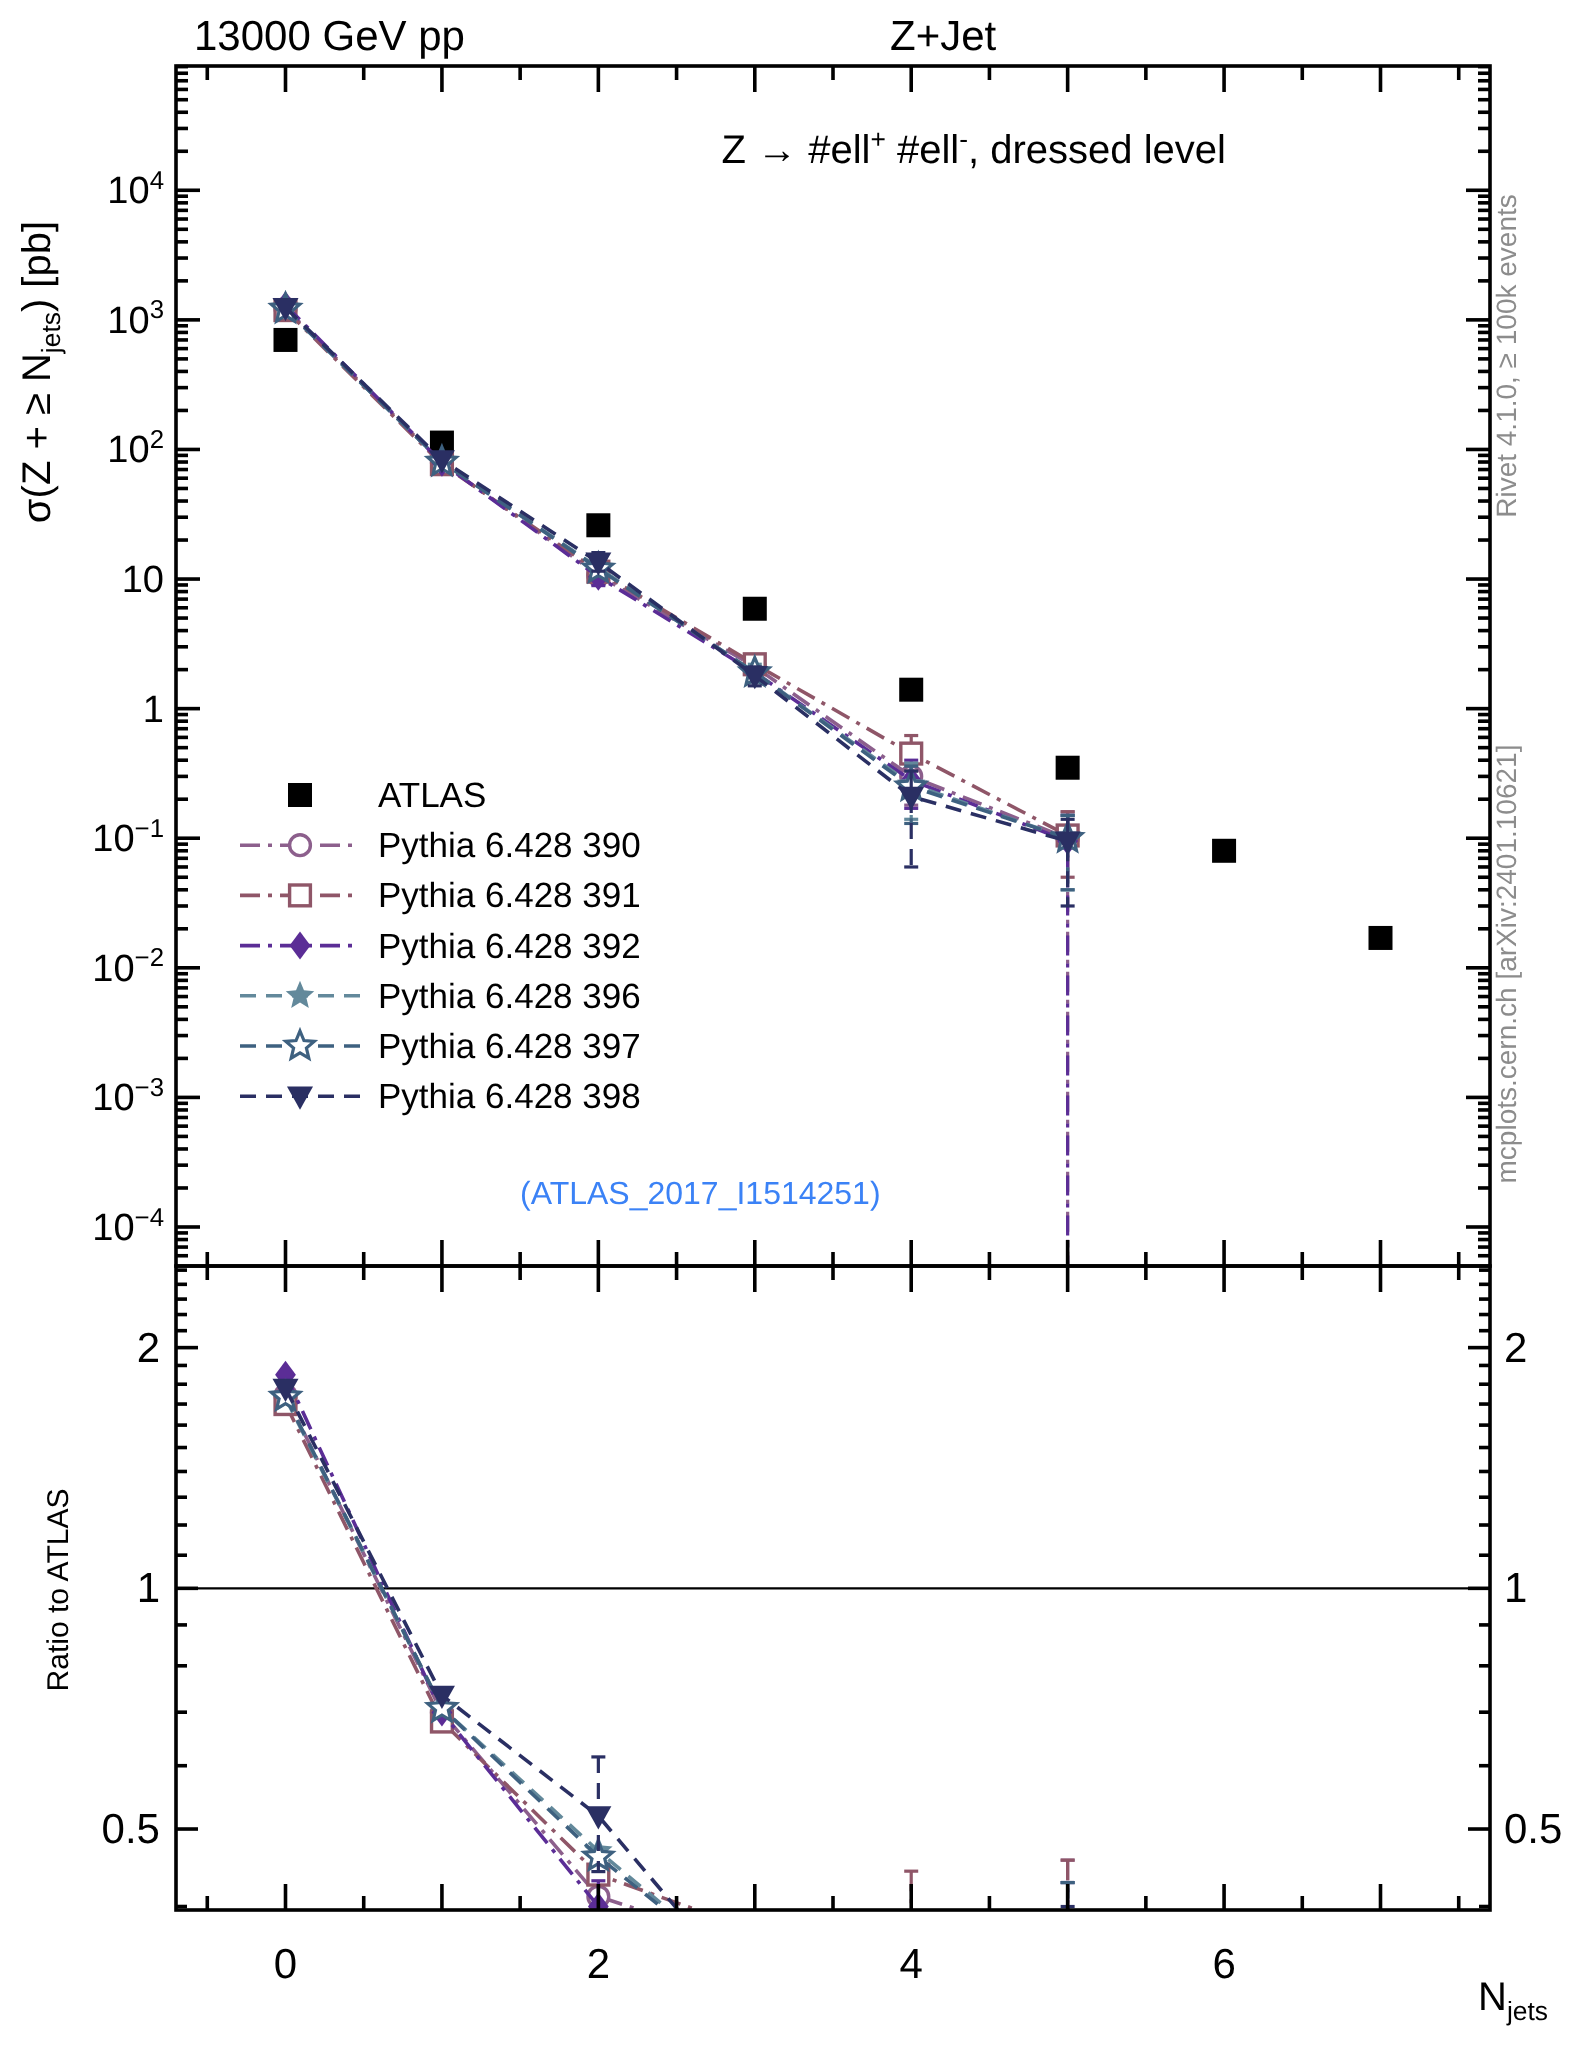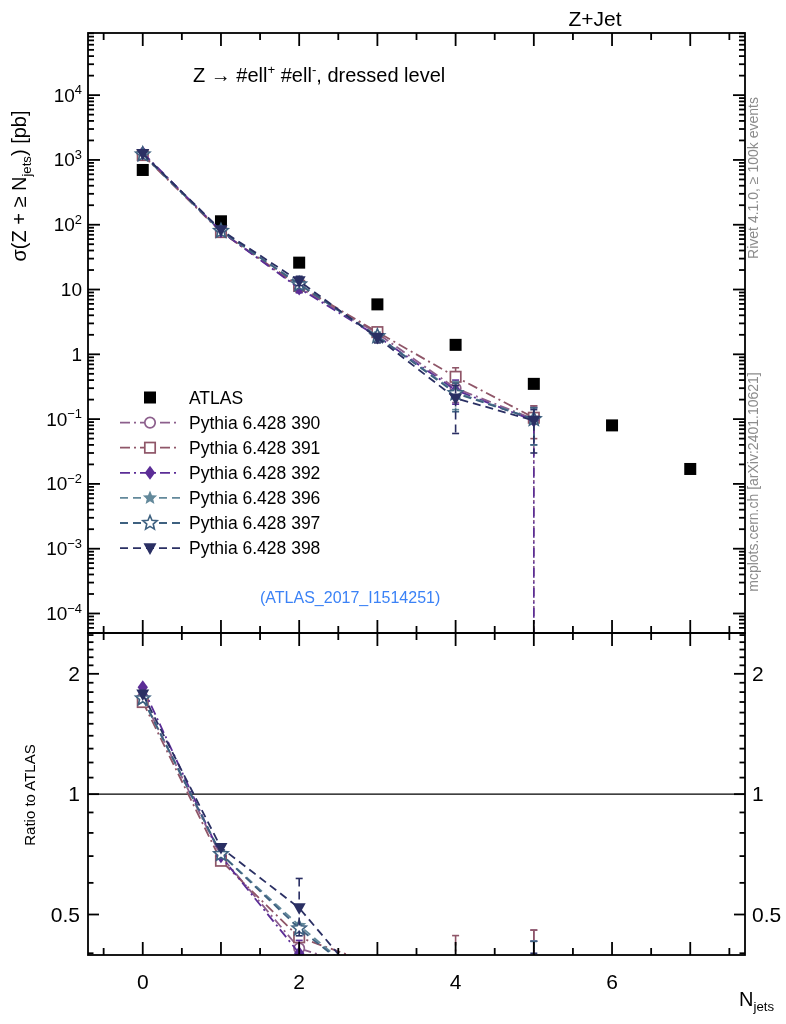--- a/index.html
+++ b/index.html
@@ -1,35 +1,36 @@
 <!DOCTYPE html>
 <html><head>
 <meta charset="utf-8">
 <style>
   html,body{margin:0;padding:0;background:#fff;}
   .page{position:relative;width:786px;height:1024px;background:#fff;
         font-family:"Liberation Sans",sans-serif;color:#000;overflow:hidden;}
   .abs{position:absolute;}
   .hdr{font-size:21px;white-space:nowrap;}
-  .title{font-size:20px;text-align:left;white-space:nowrap;}
+  .title{font-size:20px;text-align:right;white-space:nowrap;}
   .rot{transform:rotate(-90deg);transform-origin:center;text-align:center;white-space:nowrap;}
   .ylab{font-size:20px;}
   .rylab{font-size:15px;}
   .note{font-size:14px;color:#8c8c8c;}
   .wm{font-size:16px;color:#3b82f6;text-align:left;white-space:nowrap;}
   .xlab{font-size:20px;text-align:right;white-space:nowrap;}
   sup{font-size:66%;} sub{font-size:66%;}
   svg{font-family:"Liberation Sans",sans-serif;}
 </style>
 </head>
 <body>
 
 <div class="page">
 
-  <div class="abs hdr" style="left:445px;top:7px;width:300px;text-align:center;">Z+Jet</div>
+  <div class="abs hdr" style="left:97px;top:7px;">13000 GeV pp</div>
+  <div class="abs hdr" style="left:445px;top:7px;width:300px;text-align:left;">Z+Jet</div>
 
   <svg id="plot" width="786" height="1024" class="abs" style="left:0;top:0;">
       <defs>
         <clipPath id="clipMain">
           <rect x="88" y="33" width="657" height="600"></rect>
         </clipPath>
         <clipPath id="clipRatio">
           <rect x="88" y="633" width="657" height="322"></rect>
         </clipPath>
       </defs>

